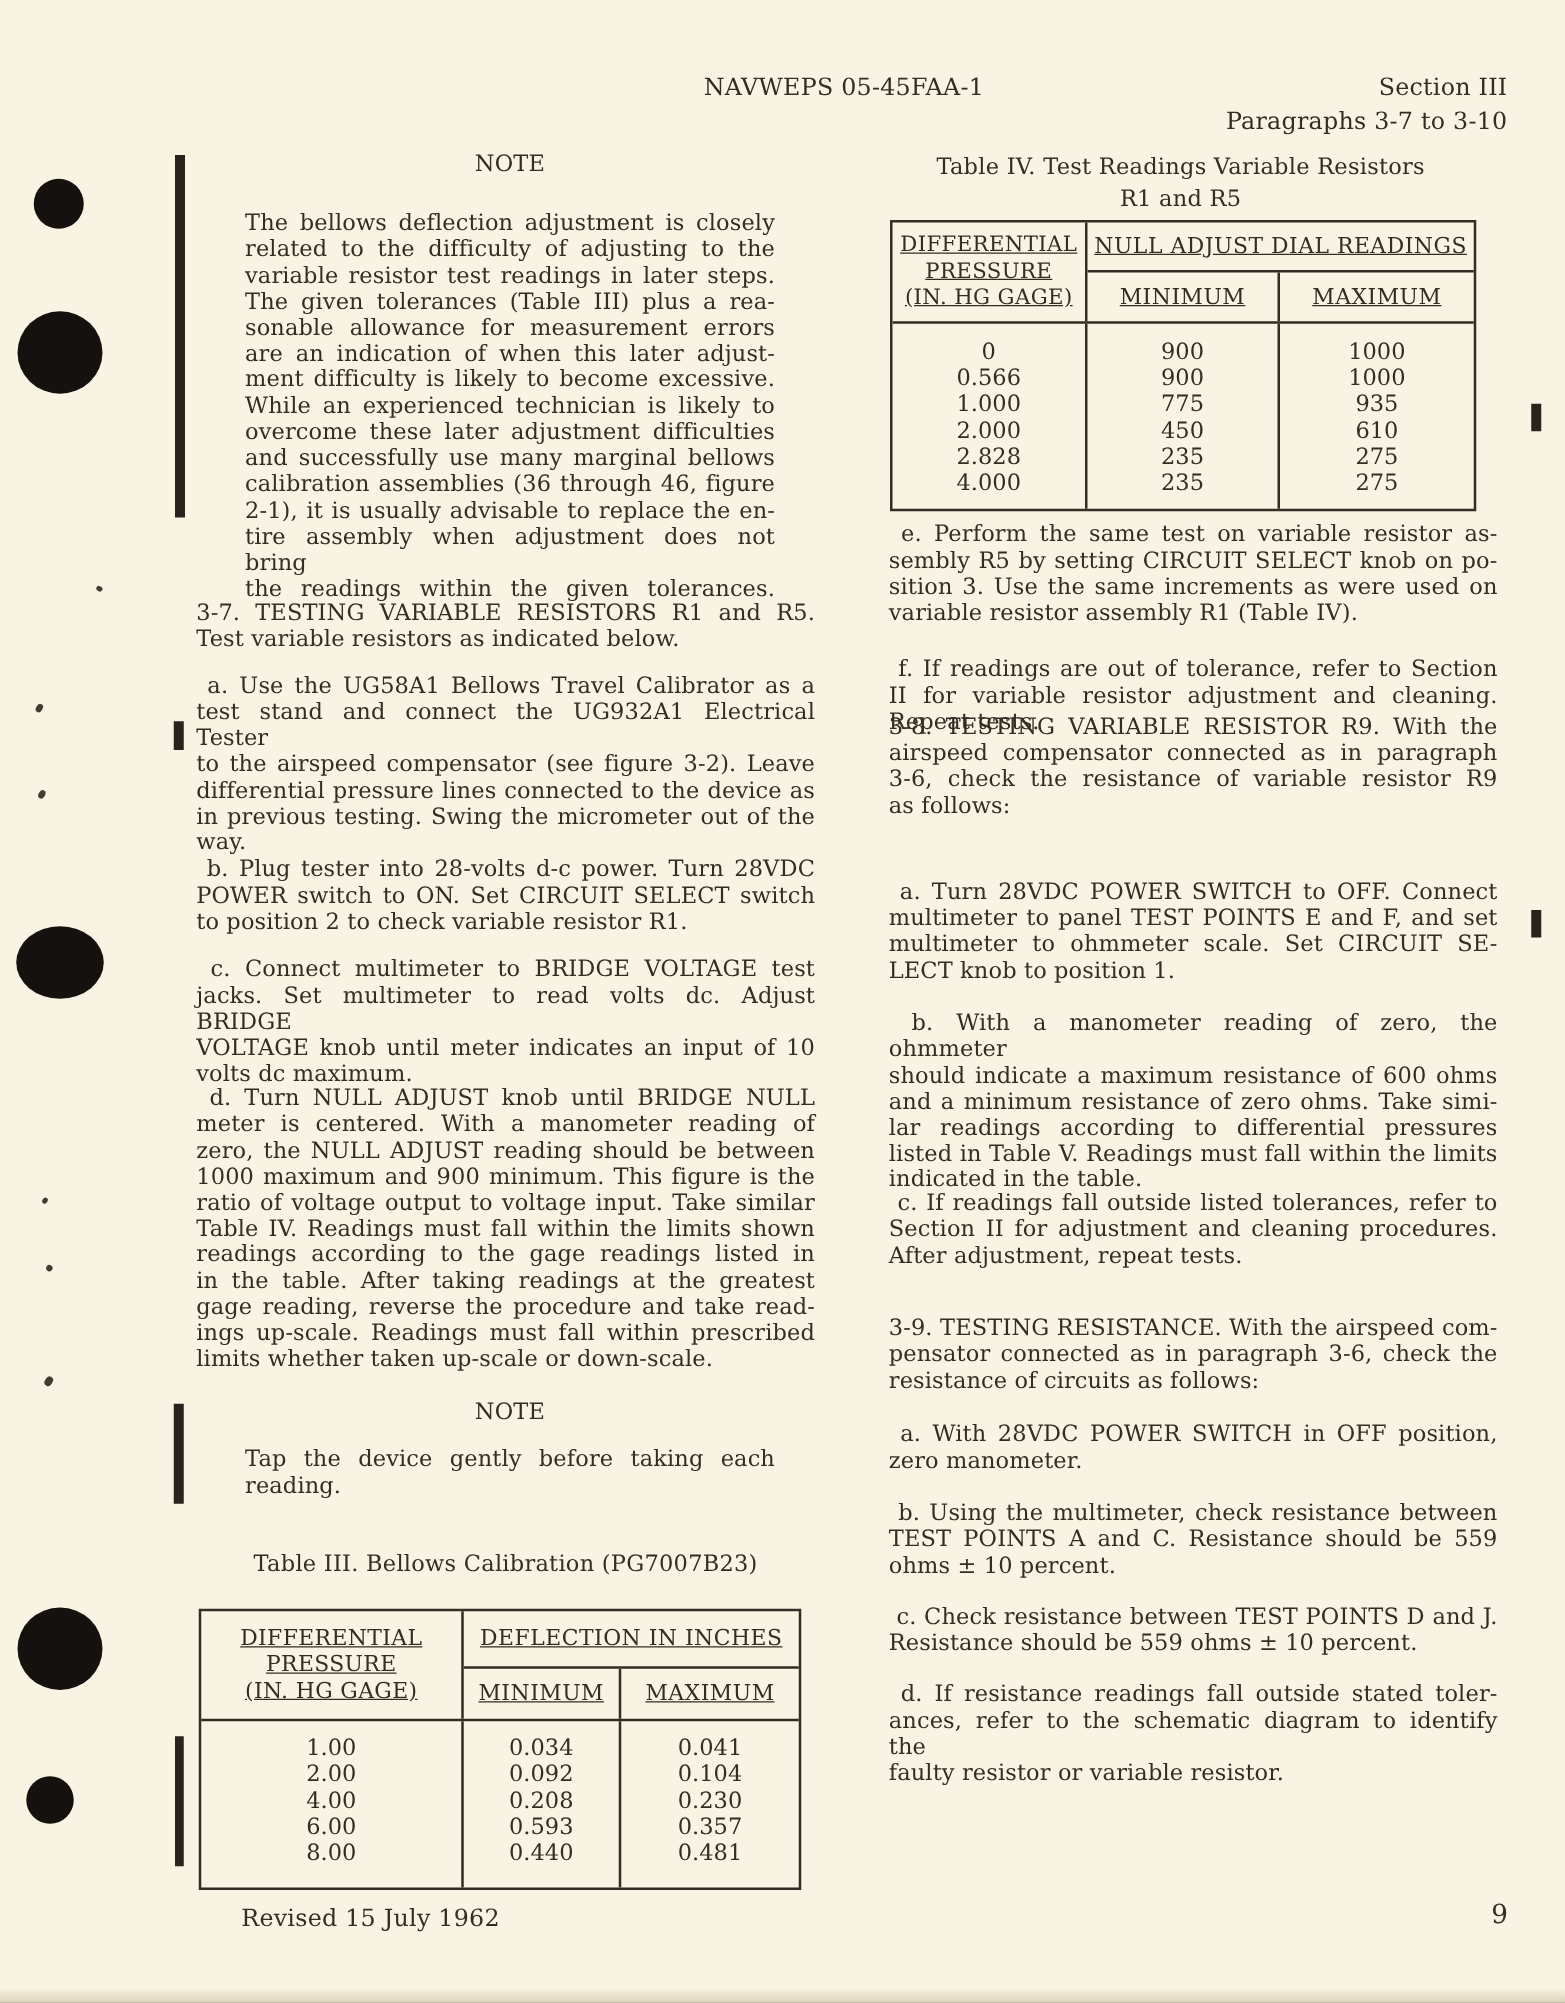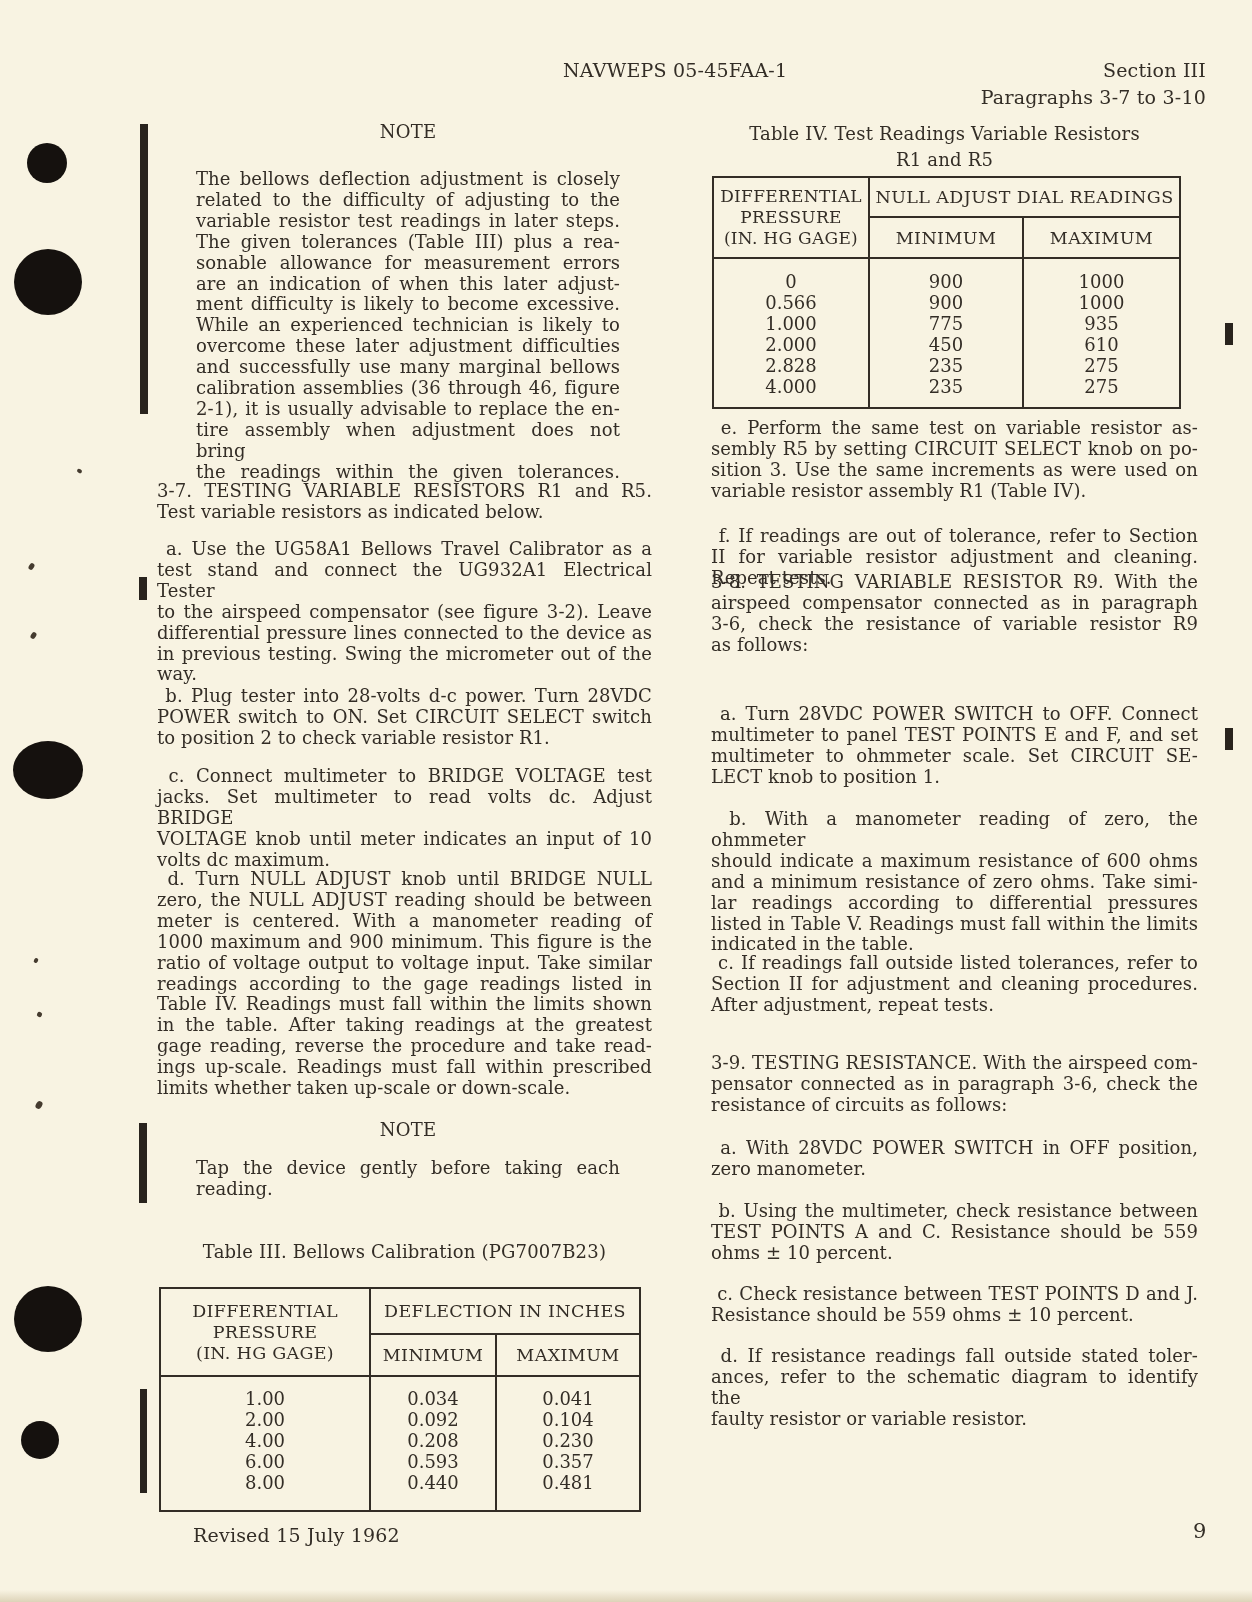--- a/index.html
+++ b/index.html
@@ -32,21 +32,21 @@
   .ftr{font-size:19px;letter-spacing:0.2px;}
   .pagenum{font-size:21px;}
 
   
   .dtable{
     position:absolute;
     border:2px solid #332d26;
     display:flex;flex-direction:column;
     background:transparent;
   }
-  .thead-row{display:flex;}
+  .thead-row{display:flex;text-decoration:underline;}
   .c1h{
     display:flex;flex-direction:column;justify-content:center;align-items:center;
     text-align:center;line-height:21px;letter-spacing:0.3px;
   }
   .rh{flex:1;display:flex;flex-direction:column;}
   .span-h{
     display:flex;align-items:center;justify-content:center;
     letter-spacing:0.4px;
   }
   .subrow{display:flex;flex:1;}
@@ -121,26 +121,26 @@
 
   <div class="block" style="left:157px;top:766px;width:495px;">
       <div class="line">&nbsp;c. Connect multimeter to BRIDGE VOLTAGE test</div>
       <div class="line">jacks. Set multimeter to read volts dc. Adjust BRIDGE</div>
       <div class="line">VOLTAGE knob until meter indicates an input of 10</div>
       <div class="line last">volts dc maximum.</div>
     </div>
 
   <div class="block" style="left:157px;top:869px;width:495px;">
       <div class="line">&nbsp;d. Turn NULL ADJUST knob until BRIDGE NULL</div>
+      <div class="line">meter is centered. With a manometer reading of</div>
       <div class="line">zero, the NULL ADJUST reading should be between</div>
-      <div class="line">meter is centered. With a manometer reading of</div>
       <div class="line">1000 maximum and 900 minimum. This figure is the</div>
       <div class="line">ratio of voltage output to voltage input. Take similar</div>
+      <div class="line">Table IV. Readings must fall within the limits shown</div>
       <div class="line">readings according to the gage readings listed in</div>
-      <div class="line">Table IV. Readings must fall within the limits shown</div>
       <div class="line">in the table. After taking readings at the greatest</div>
       <div class="line">gage reading, reverse the procedure and take read-</div>
       <div class="line">ings up-scale. Readings must fall within prescribed</div>
       <div class="line last">limits whether taken up-scale or down-scale.</div>
     </div>
 
   <div class="block center-line" style="left:196px;top:1119px;width:424px;">NOTE</div>
   <div class="block" style="left:196px;top:1158px;width:424px;">
       <div class="line">Tap the device gently before taking each</div>
       <div class="line last">reading.</div>

